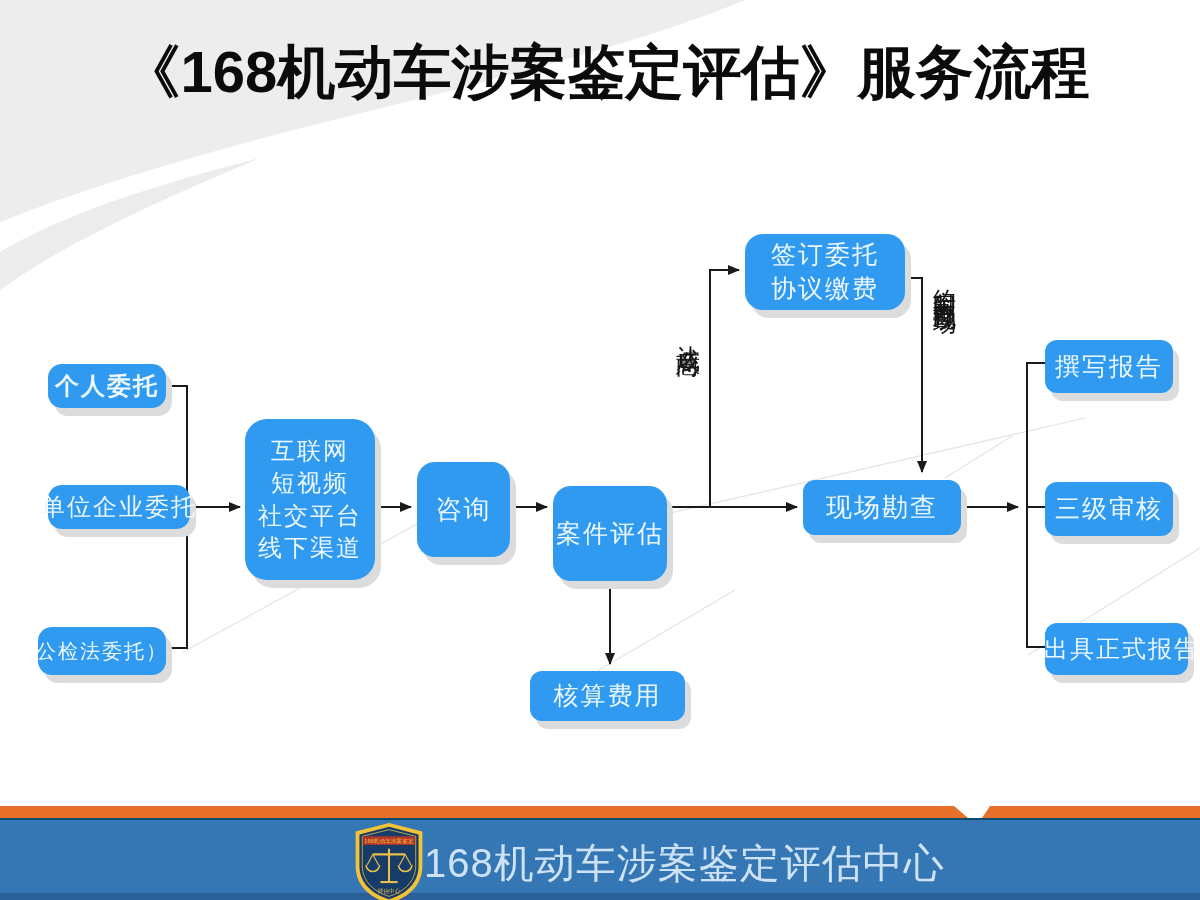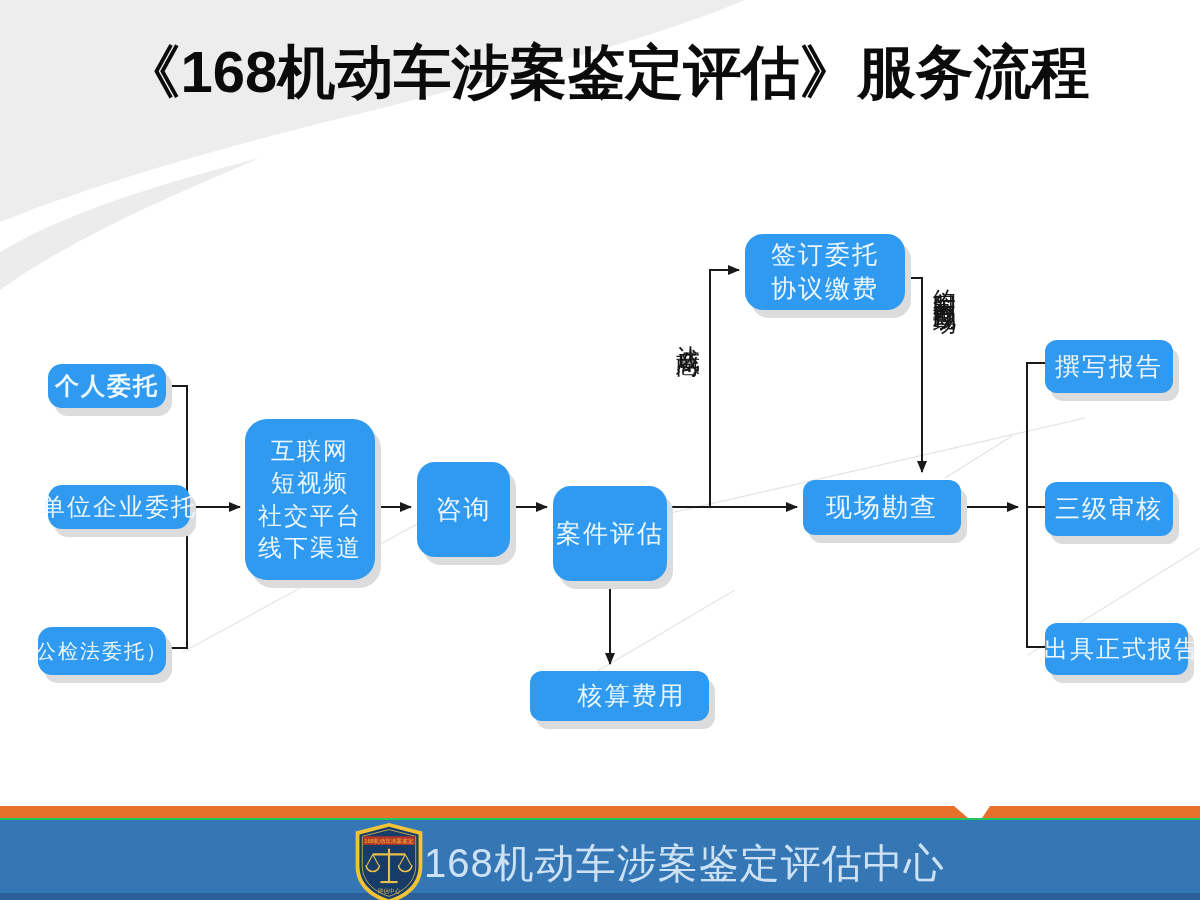--- a/index.html
+++ b/index.html
@@ -25,21 +25,21 @@
   .vlabel{
     position:absolute;z-index:2;writing-mode:vertical-rl;text-orientation:upright;
     color:#161616;font-size:23px;letter-spacing:3px;white-space:nowrap;
   }
   
   .orange-bar{position:absolute;top:806px;height:12px;background:#E7702B;z-index:3;}
   .orange-left{left:0;width:968px;clip-path:polygon(0 0,954px 0,968px 100%,0 100%);}
   .orange-right{left:982px;width:218px;clip-path:polygon(8px 0,100% 0,100% 100%,0 100%);}
   .banner{
     position:absolute;left:0;top:818px;width:1200px;height:82px;z-index:3;
-    background:#3576B5;border-top:2px solid #22c55e;box-sizing:border-box;
+    background:#3576B5;border-top:2px solid #0c4a6e;box-sizing:border-box;
   }
   .banner-bottom-strip{position:absolute;left:0;bottom:0;width:100%;height:7px;background:#2B5F98;}
   .brand{
     position:absolute;left:424px;top:16px;font-size:40px;letter-spacing:1px;
     color:rgba(219,236,252,0.92);white-space:nowrap;font-weight:400;
   }
   .shield{position:absolute;left:352px;top:2px;z-index:4;}
 </style>
 </head>
 <body>
@@ -135,21 +135,21 @@
   </div>
 
   <div class="node" style="left:1045px;top:482px;width:128px;height:54px;border-radius:12px;">
     <span class="nl">三级审核</span>
   </div>
 
   <div class="node" style="left:1045px;top:623px;width:132px;height:52px;font-size:24px;border-radius:12px;padding-left:11px;">
     <span class="nl">出具正式报告</span>
   </div>
 
-  <div class="node" style="left:530px;top:671px;width:155px;height:50px;border-radius:12px;padding-left:24px;">
+  <div class="node" style="left:530px;top:671px;width:155px;height:50px;border-radius:12px;">
     <span class="nl">核算费用</span>
   </div>
 
   <div class="vlabel" style="left:672px;top:326px;font-size:24px;">达成意向</div>
   <div class="vlabel" style="left:930px;top:270px;">约定时间内查勘现场</div>
 
   <div class="orange-bar orange-left"></div>
   <div class="orange-bar orange-right"></div>
 
   <div class="banner">

